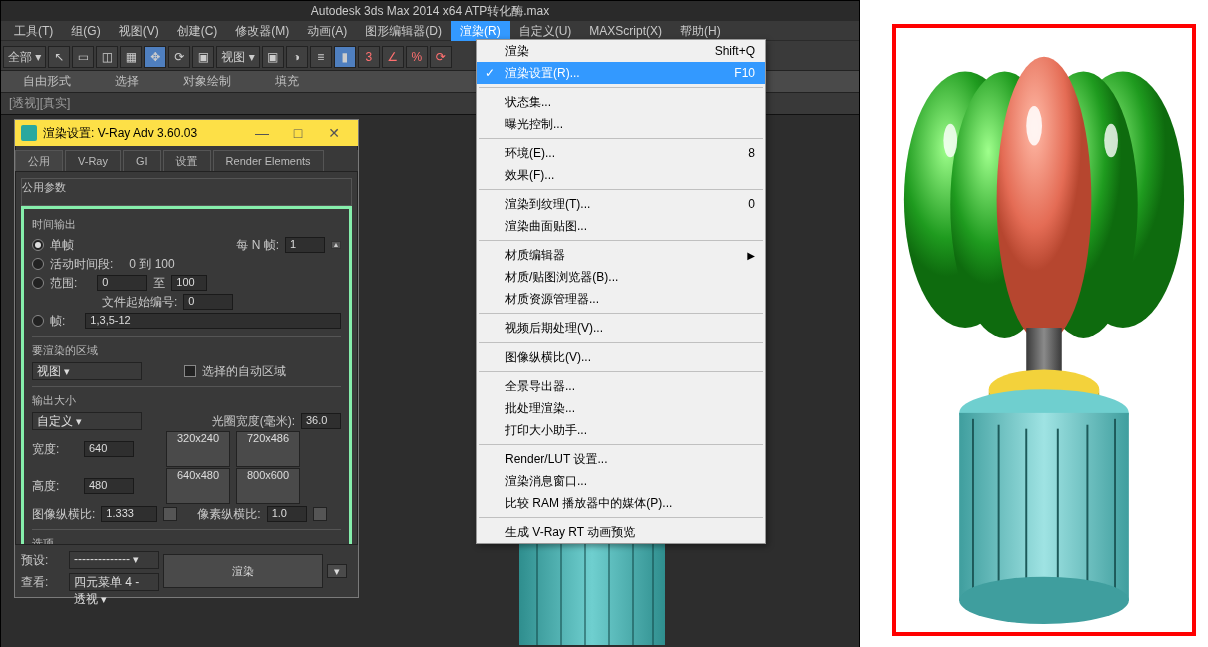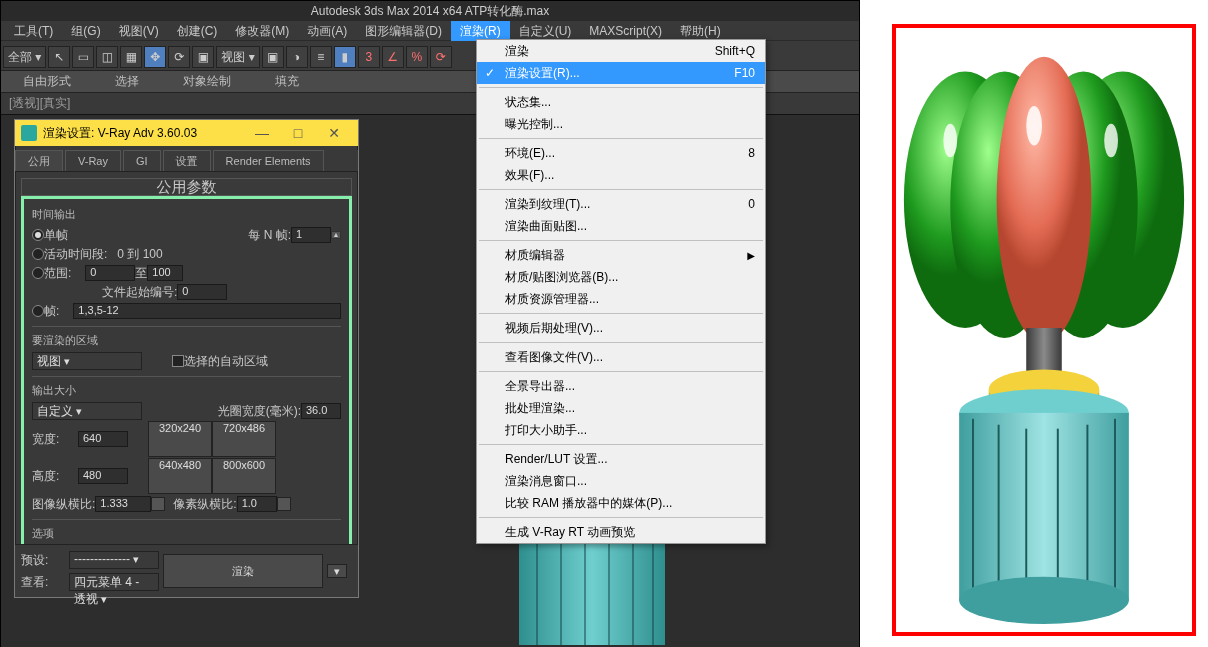--- a/index.html
+++ b/index.html
@@ -29,24 +29,24 @@
   .dropdown .arrow{margin-left:auto;font-size:10px}
   
   .dlg{position:absolute;left:14px;top:119px;width:345px;height:479px;background:#393939;color:#c8c8c8;border:1px solid #7a7a7a;box-shadow:0 0 0 1px #222 inset}
   .dlg-title{height:26px;background:#fde047;color:#000;display:flex;align-items:center;padding:0 6px;font-size:12px}
   .dlg-title .spacer{flex:1}
   .dlg-title .wbtn{width:36px;height:22px;display:flex;align-items:center;justify-content:center;color:#555;font-size:14px}
   .dlg-title .ico{width:16px;height:16px;margin-right:6px;background:#2aa89f;border-radius:2px}
   .tabs{display:flex;height:22px;background:#393939;border-bottom:1px solid #222;margin-top:4px}
   .tabs .tab{flex:0 0 auto;padding:0 12px;line-height:20px;border:1px solid #555;border-bottom:none;margin-right:2px;background:#3a3a3a;color:#bbb;font-size:11px}
   .tabs .tab.active{background:#444}
-  .rollout-hdr{background:#3a3a3a;border:1px solid #555;text-align:center;height:18px;line-height:16px;margin:6px 6px 0 6px;font-size:15px}
+  .rollout-hdr{background:#3a3a3a;border:1px solid #555;height:28px;line-height:16px;margin:6px 6px 0 6px;font-size:11px}
   .panel{border:3px solid #86efac;margin:0 6px 6px 6px;padding:6px 8px 8px 8px}
   .group-title{color:#bbb;margin:2px 0 4px 0;font-size:11px}
-  .row{display:flex;align-items:center;margin:1px 0;min-height:18px}
+  .row{display:flex;align-items:center;gap:6px;margin:1px 0;min-height:18px}
   .radio,.chk{width:12px;height:12px;border:1px solid #888;background:#222;display:inline-block}
   .radio{border-radius:50%}
   .radio.on::after{content:"";display:block;width:6px;height:6px;background:#ddd;border-radius:50%;margin:2px}
   .chk.on::after{content:"✓";color:#ddd;font-size:10px;line-height:10px;display:block;text-align:center}
   .inp{background:#2f2f2f;border:1px solid #1a1a1a;color:#ddd;height:16px;padding:0 4px;font-size:11px}
   .spin{display:flex}
   .spin .bt{width:10px;height:8px;background:#555;border:1px solid #333;font-size:7px;line-height:6px;text-align:center;color:#ccc}
   .btn{background:#4a4a4a;border:1px solid #222;color:#ddd;height:36px;padding:0 6px;font-size:11px}
   .sel-combo{background:#3a3a3a;border:1px solid #222;color:#ddd;height:18px;padding:0 4px;font-size:11px}
   .lock{width:14px;height:14px;background:#555;border:1px solid #222}
@@ -175,21 +175,21 @@
     </div>
     <div class="item">
       <span>材质资源管理器...</span>
     </div>
     <div class="sep"></div>
     <div class="item">
       <span>视频后期处理(V)...</span>
     </div>
     <div class="sep"></div>
     <div class="item">
-      <span>查看图像文件(V)...</span>
+      <span>图像纵横比(V)...</span>
     </div>
     <div class="sep"></div>
     <div class="item">
       <span>全景导出器...</span>
     </div>
     <div class="item">
       <span>批处理渲染...</span>
     </div>
     <div class="item">
       <span>打印大小助手...</span>

